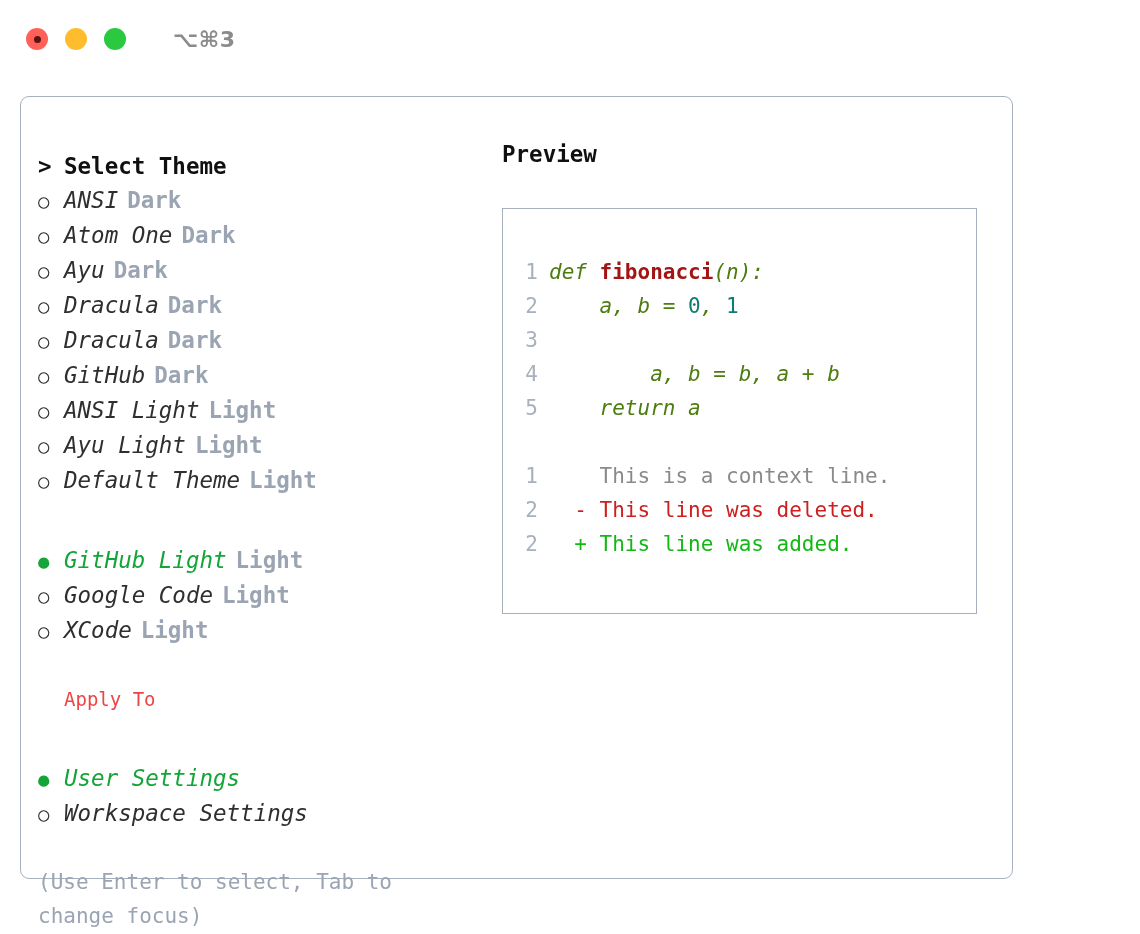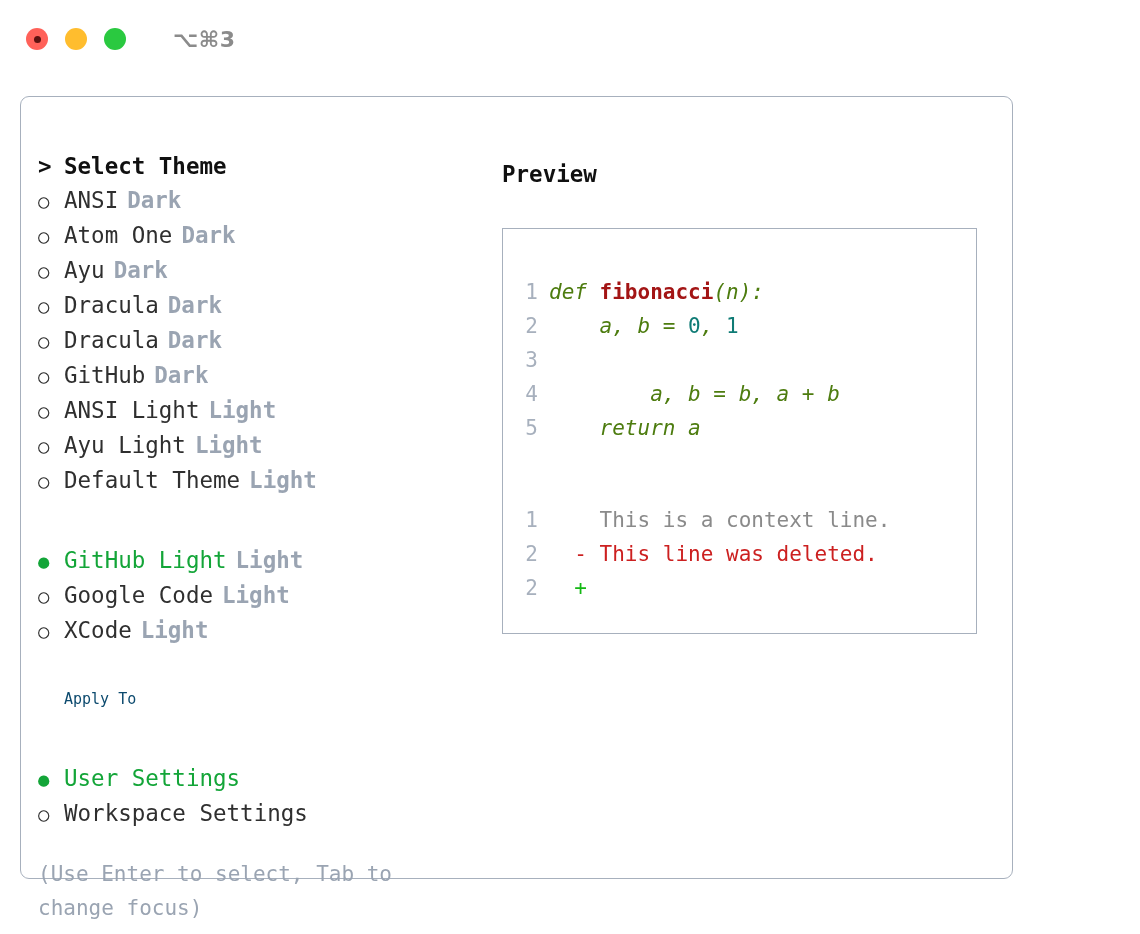--- a/index.html
+++ b/index.html
@@ -123,52 +123,52 @@
   }
   .marker {
     display: inline-block;
     width: 26px;
     flex: 0 0 26px;
     font-size: 19px;
     color: #2f2f2f;
     line-height: 34px;
   }
   .marker.sel { color: #13a538; }
-  .opt-label { color: #2f2f2f; }
+  .opt-label { color: #2f2f2f; font-style: italic; }
   .opt-row.selected .opt-label { color: #13a538; margin-top: 45px; }
   .opt-tag {
     color: #9aa4b2;
     padding-left: 9px;
     font-weight: bold;
   }
 
   .group-spacer { height: 34px; }
 
   .group-head {
-    font-size: 15px;
-    color: #0c4a6e;
+    font-size: 19px;
+    color: #ef4444;
     line-height: 34px;
     padding-left: 26px;
     white-space: pre;
   }
 
   .hint {
-    margin-top: 26px;
+    margin-top: 34px;
     font-size: 21px;
     line-height: 34px;
     color: #9aa4b2;
     width: 420px;
     white-space: pre-wrap;
   }
 
   
   .right-col {
     position: absolute;
     left: 481px;
-    top: 60px;
+    top: 40px;
     width: 495px;
   }
   .preview-title {
     font-size: 22.5px;
     font-weight: 700;
     color: #101010;
     line-height: 34px;
     white-space: pre;
   }
   .preview-box {
@@ -201,21 +201,21 @@
     padding-right: 11px;
   }
   .code-text { color: #4d7c0f; white-space: pre; font-style: italic; }
 
   .tok-fn   { color: #a31515; font-weight: 700; }
   .tok-call { color: #1f8fbf; }
   .tok-num  { color: #0f7b75; }
 
   .blank-row { height: 34px; }
 
-  .diff-ctx  { color: #8a8a8a; margin-top: 24px; }
+  .diff-ctx  { color: #8a8a8a; }
   .diff-del  { color: #cc2020; }
   .diff-add  { color: #14b814; }
 </style>
 </head>
 <body>
 
 <div class="page">
 
   <div class="titlebar">
     <div class="lights">
@@ -272,21 +272,21 @@
                 <div class="code-row"><span class="lineno">1</span><span><span class="code-text">def </span><span class="tok-fn">fibonacci</span><span class="code-text">(n):</span></span></div>
                 <div class="code-row"><span class="lineno">2</span><span><span class="code-text">    a, b = </span><span class="tok-num">0</span><span class="code-text">, </span><span class="tok-num">1</span></span></div>
                 <div class="code-row"><span class="lineno">3</span></div>
                 <div class="code-row"><span class="lineno">4</span><span><span class="code-text">        a, b = b, a + b</span></span></div>
                 <div class="code-row"><span class="lineno">5</span><span><span class="code-text">    return a</span></span></div>
               </div>
             <div class="blank-row"></div>
             <div id="diff-lines">
                 <div class="code-row"><span class="lineno">1</span><span class="diff-ctx">    </span><span class="diff-ctx">This is a context line.</span></div>
                 <div class="code-row"><span class="lineno">2</span><span class="diff-del">  - </span><span class="diff-del">This line was deleted.</span></div>
-                <div class="code-row"><span class="lineno">2</span><span class="diff-add">  + </span></div>
+                <div class="code-row"><span class="lineno">2</span><span class="diff-add">  + </span><span class="diff-add">This line was added.</span></div>
               </div>
           </div>
         </div>
       </div>
 
     </div>
   </div>
 </div>
 
 </body></html>

